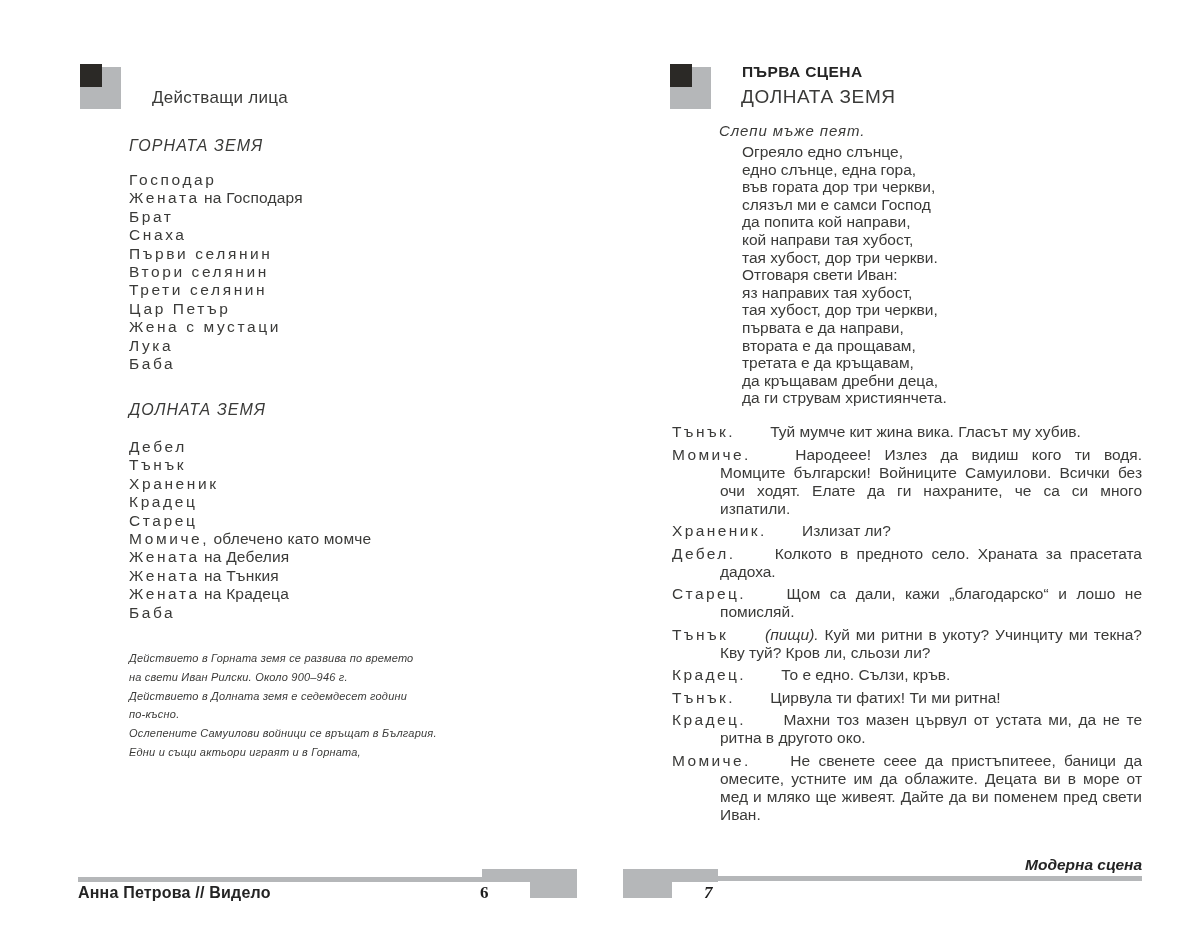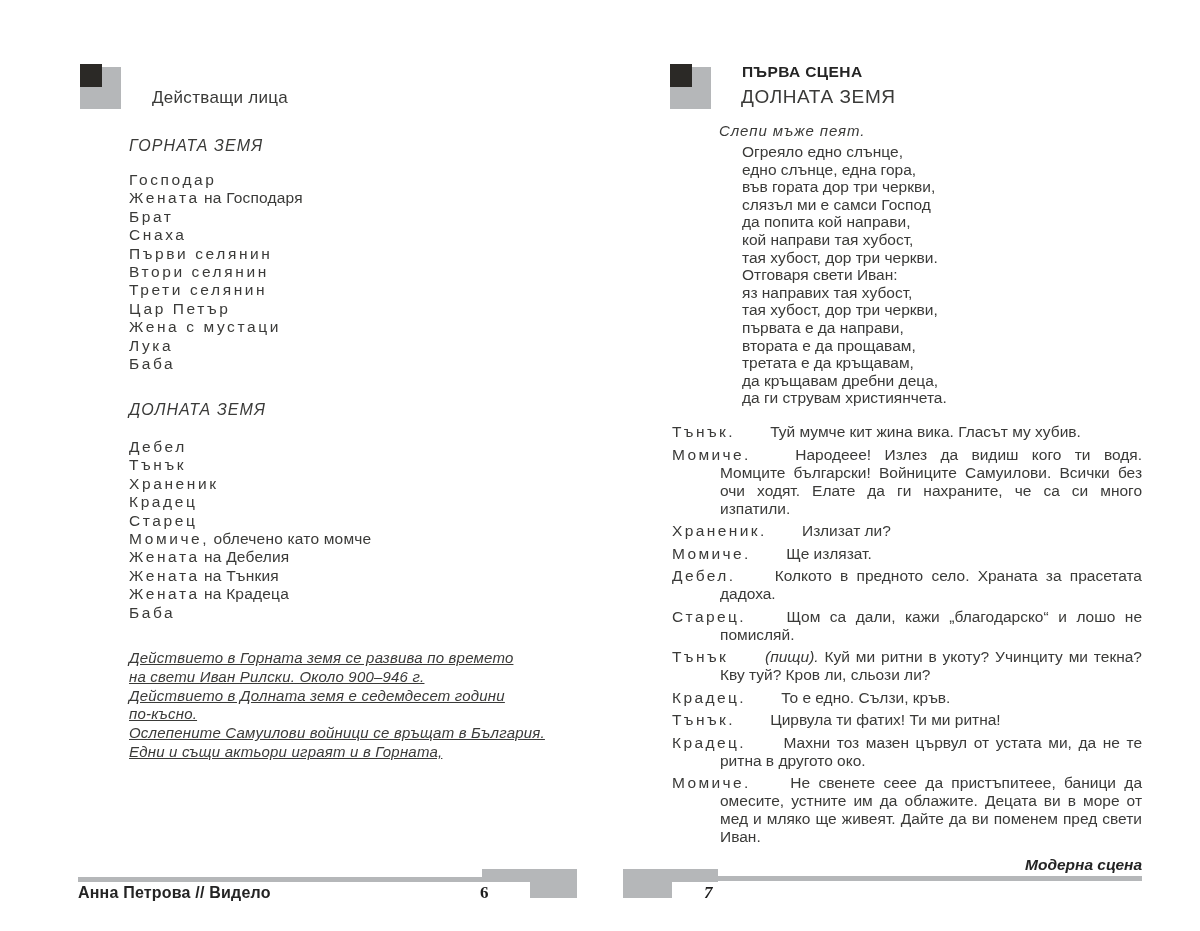--- a/index.html
+++ b/index.html
@@ -13,21 +13,21 @@
   .corner-icon { position:absolute; width:44px; height:46px; }
   .corner-icon .sq-gray { position:absolute; display:block; left:2px; top:3px; width:41px; height:42px; background:#b5b7b9; }
   .corner-icon .sq-dark { position:absolute; display:block; left:2px; top:0;  width:22px; height:23px; background:#2b2926; }
 
   
   .page-title   { font-size:17px; letter-spacing:0.3px; }
   .sec-heading  { font-style:italic; font-size:16px; letter-spacing:1.1px; }
   .cast         { font-size:15.5px; line-height:18.4px; white-space:nowrap; }
   .cast-name    { letter-spacing:2.6px; }
   .cast-rest    { letter-spacing:0.2px; }
-  .note         { font-style:italic; font-size:15px; line-height:18.8px; letter-spacing:0.2px; white-space:nowrap;text-decoration:underline; }
+  .note         { font-style:italic; font-size:11px; line-height:18.8px; letter-spacing:0.2px; white-space:nowrap; }
 
   
   .scene-title    { font-weight:bold; font-size:15.5px; letter-spacing:0.4px; color:#242424; }
   .scene-subtitle { font-size:19px; letter-spacing:0.6px; }
   .stage-dir      { font-style:italic; font-size:15px; letter-spacing:0.9px; }
   .poem           { font-size:15.5px; line-height:17.6px; white-space:nowrap; }
   .dialogue-col   { position:absolute; left:672px; top:423px; width:470px; }
   .dialogue       { margin:0 0 4.5px 0; padding-left:48px; text-indent:-48px;
                     text-align:justify; font-size:15.5px; line-height:18px; }
   .speaker        { letter-spacing:2.4px; }
@@ -122,21 +122,20 @@
     <div>втората е да прощавам,</div>
     <div>третата е да кръщавам,</div>
     <div>да кръщавам дребни деца,</div>
     <div>да ги струвам християнчета.</div>
   </div>
 
   <div class="dialogue-col">
     <p class="dialogue"><span class="speaker">Тънък.</span><span class="direction"></span> <span>Туй мумче кит жина вика. Гласът му хубив.</span></p>
     <p class="dialogue"><span class="speaker">Момиче.</span><span class="direction"></span> <span>Народеее! Излез да видиш кого ти водя. Момците български! Войниците Самуилови. Всички без очи ходят. Елате да ги нахраните, че са си много изпатили.</span></p>
     <p class="dialogue"><span class="speaker">Храненик.</span><span class="direction"></span> <span>Излизат ли?</span></p>
-    <p class="dialogue"><span class="speaker">Момиче.</span><span class="direction"></span> <span>Ще излязат.</span></p>
     <p class="dialogue"><span class="speaker">Дебел.</span><span class="direction"></span> <span>Колкото в предното село. Храната за прасетата дадоха.</span></p>
     <p class="dialogue"><span class="speaker">Старец.</span><span class="direction"></span> <span>Щом са дали, кажи „благодарско“ и лошо не помисляй.</span></p>
     <p class="dialogue"><span class="speaker">Тънък</span> <span class="direction">(пищи).</span> <span>Куй ми ритни в укоту? Учинциту ми текна? Кву туй? Кров ли, сльози ли?</span></p>
     <p class="dialogue"><span class="speaker">Крадец.</span><span class="direction"></span> <span>То е едно. Сълзи, кръв.</span></p>
     <p class="dialogue"><span class="speaker">Тънък.</span><span class="direction"></span> <span>Цирвула ти фатих! Ти ми ритна!</span></p>
     <p class="dialogue"><span class="speaker">Крадец.</span><span class="direction"></span> <span>Махни тоз мазен цървул от устата ми, да не те ритна в другото око.</span></p>
     <p class="dialogue"><span class="speaker">Момиче.</span><span class="direction"></span> <span>Не свенете сеее да пристъпитеее, баници да омесите, устните им да облажите. Децата ви в море от мед и мляко ще живеят. Дайте да ви поменем пред свети Иван.</span></p>
   </div>
 
   <div class="abs running-title" style="right:58px;top:856px">Модерна сцена</div>

